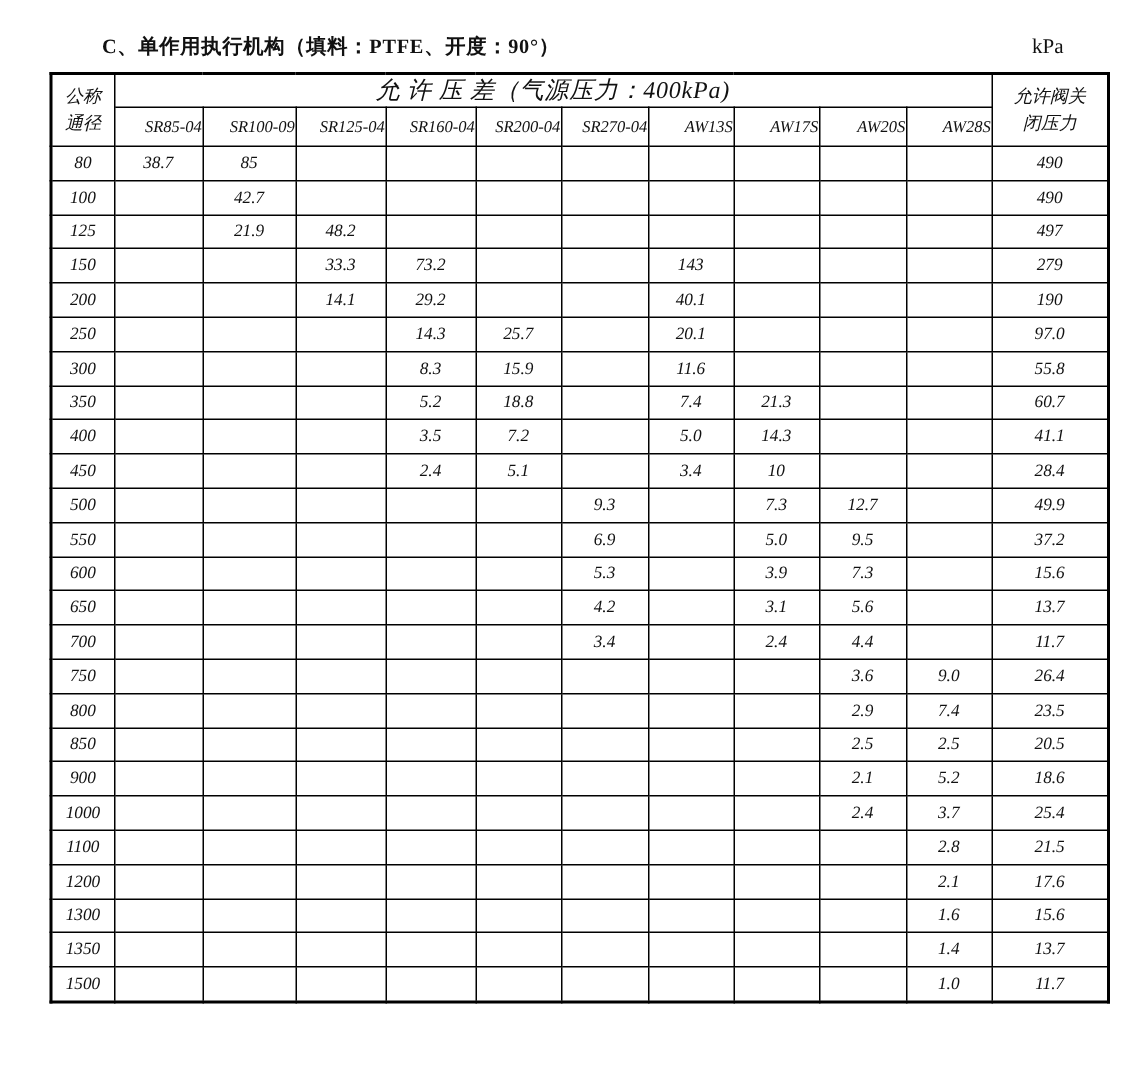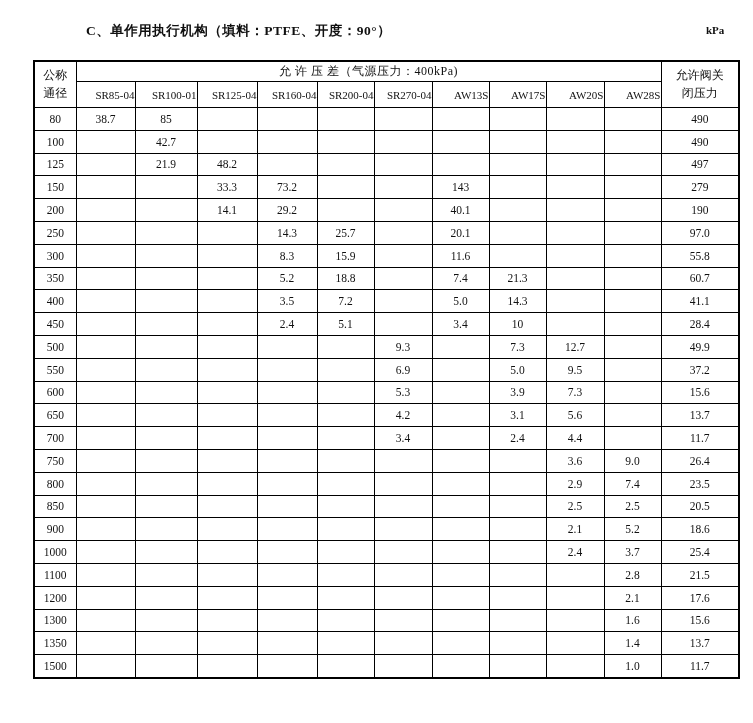--- a/index.html
+++ b/index.html
@@ -14,65 +14,65 @@
     font-family: "Liberation Serif", "DejaVu Serif", serif;
     color: #111111;
     overflow: hidden;
   }
   .title-bar {
     position: absolute;
     left: 0;
     top: 20px;
     width: 626px;
     height: 24px;
-    margin-left: 18px;
   }
   .doc-title {
     position: absolute;
     left: 68px;
     top: 2px;
     font-size: 13.5px;
     font-weight: bold;
     letter-spacing: 0.5px;
     white-space: nowrap;
   }
   .unit-label {
     position: absolute;
     left: 688px;
     top: 4px;
-    font-size: 11px;
-    font-weight: bold;
+    font-size: 14px;
+    font-weight: normal;
   }
   table.pressure {
     position: absolute;
     left: 33px;
-    top: 60px;
+    top: 48px;
     width: 705px;
     border-collapse: collapse;
     table-layout: fixed;
     border: 2px solid #000;
+    font-style: italic;
   }
   table.pressure th,
   table.pressure td {
     border: 1px solid #000;
     padding: 0;
     text-align: center;
     vertical-align: middle;
     overflow: hidden;
     white-space: nowrap;
   }
   table.pressure thead th {
     font-weight: normal;
   }
   th.corner-cell, th.closing-cell {
     font-size: 12px;
     line-height: 1.45;
   }
   th.span-cell {
-    font-size: 12px;
+    font-size: 16px;
     height: 19px;
     letter-spacing: 0.5px;
   }
   tr.model-row th {
     font-size: 11px;
     height: 25px;
     text-align: right;
   }
   tbody td {
     font-size: 11.5px;
@@ -109,21 +109,21 @@
         <span>通径</span>
       </th>
       <th colspan="10" class="span-cell">允 许 压 差（气源压力：400kPa)</th>
       <th rowspan="2" class="closing-cell">
         <span>允许阀关</span><br>
         <span>闭压力</span>
       </th>
     </tr>
     <tr id="model-row" class="model-row">
         <th>SR85-04</th>
-        <th>SR100-01</th>
+        <th>SR100-09</th>
         <th>SR125-04</th>
         <th>SR160-04</th>
         <th>SR200-04</th>
         <th>SR270-04</th>
         <th>AW13S</th>
         <th>AW17S</th>
         <th>AW20S</th>
         <th>AW28S</th>
       </tr>
   </thead>

